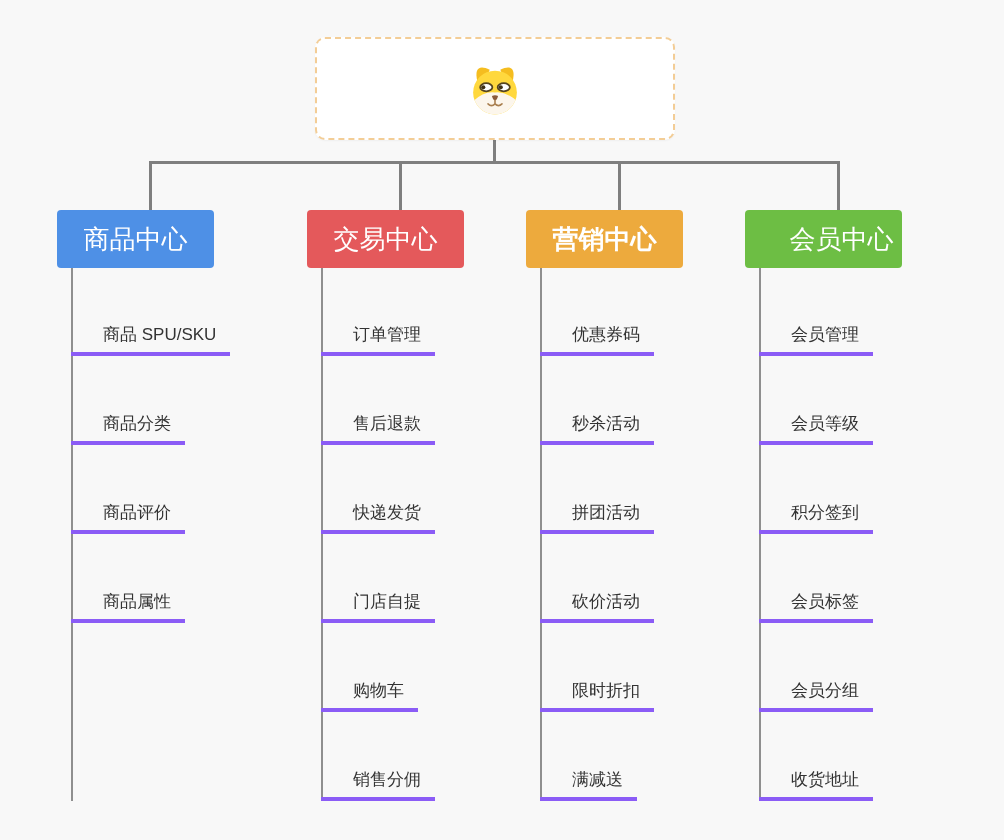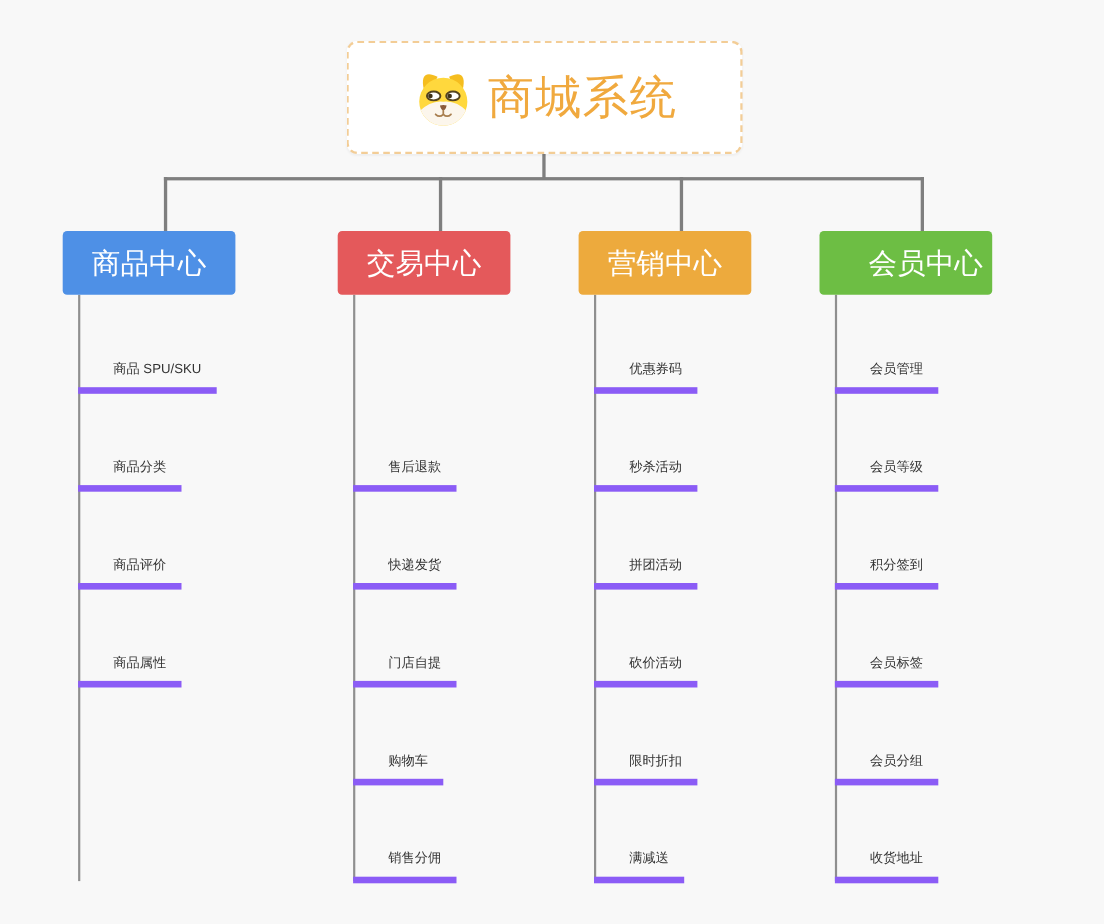--- a/index.html
+++ b/index.html
@@ -37,28 +37,28 @@
   .root-icon { width: 56px; height: 56px; flex: 0 0 auto; }
 
   
   .branch {
     position: absolute; top: 210px; width: 157px; height: 58px;
     border-radius: 4px;
     display: flex; align-items: center; justify-content: center;
     color: #ffffff; font-size: 26px; font-weight: 400;
     white-space: nowrap;
   }
-  .b0 { left: 57px; } .b1 { left: 307px; } .b2 { left: 526px; } .b3 { left: 745px; padding-left: 36px; }
+  .b0 { left: 57px; } .b1 { left: 307px; } .b2 { left: 526px; font-weight: bold; } .b3 { left: 745px; padding-left: 36px; }
 
   
   .item {
     position: absolute;
     padding: 0 14px 4px 32px;
-    border-bottom: 6px solid #8b5cf6;
-    font-size: 12px; line-height: 26px;
+    border-bottom: 4px solid #8b5cf6;
+    font-size: 17px; line-height: 26px;
     color: #333333;
     white-space: nowrap;
   }
   .c0 { left: 71px; } .c1 { left: 321px; } .c2 { left: 540px; } .c3 { left: 759px; }
   .r0 { top: 322px; } .r1 { top: 411px; } .r2 { top: 500px; }
   .r3 { top: 589px; } .r4 { top: 678px; } .r5 { top: 767px; }
 </style>
 </head>
 <body>
 
@@ -86,41 +86,41 @@
       <path d="M52 24 C56 8 50 4 38 10 L45 26 Z" fill="#f5bd1f"></path>
       <circle cx="32" cy="36" r="25" fill="#ffd83d"></circle>
       <path clip-path="url(#hc)" d="M4 49 Q18 34 32 36 Q46 34 60 49 L60 64 L4 64 Z" fill="#fcf6ec"></path>
       <ellipse cx="22" cy="30" rx="7" ry="4.6" fill="#ffffff" stroke="#55441f" stroke-width="2"></ellipse>
       <ellipse cx="42" cy="30" rx="7" ry="4.6" fill="#ffffff" stroke="#55441f" stroke-width="2"></ellipse>
       <circle cx="18.6" cy="30" r="2.4" fill="#3f3115"></circle>
       <circle cx="38.6" cy="30" r="2.4" fill="#3f3115"></circle>
       <path d="M28.5 40 Q32 38.5 35.5 40 Q34.4 44.6 32 45.2 Q29.6 44.6 28.5 40 Z" fill="#8a5a3b"></path>
       <path d="M32 45 L32 49 M24 49 Q28 53 32 49 Q36 53 40 49" stroke="#a97f4f" stroke-width="1.8" fill="none" stroke-linecap="round"></path>
     </svg>
-    <div class="root-title">商城系统</div>
   </div>
 
   <div class="branch b0" style="background-color: rgb(78, 144, 230);">
     <span>商品中心</span>
   </div>
   <div class="branch b1" style="background-color: rgb(228, 89, 91);">
     <span>交易中心</span>
   </div>
   <div class="branch b2" style="background-color: rgb(237, 170, 61);">
     <span>营销中心</span>
   </div>
   <div class="branch b3" style="background-color: rgb(109, 190, 68);">
     <span>会员中心</span>
   </div>
 
   <div class="item c0 r0">商品 SPU/SKU</div>
   <div class="item c0 r1">商品分类</div>
   <div class="item c0 r2">商品评价</div>
   <div class="item c0 r3">商品属性</div>
 
+  <div class="item c1 r0">订单管理</div>
   <div class="item c1 r1">售后退款</div>
   <div class="item c1 r2">快递发货</div>
   <div class="item c1 r3">门店自提</div>
   <div class="item c1 r4">购物车</div>
   <div class="item c1 r5">销售分佣</div>
 
   <div class="item c2 r0">优惠券码</div>
   <div class="item c2 r1">秒杀活动</div>
   <div class="item c2 r2">拼团活动</div>
   <div class="item c2 r3">砍价活动</div>

